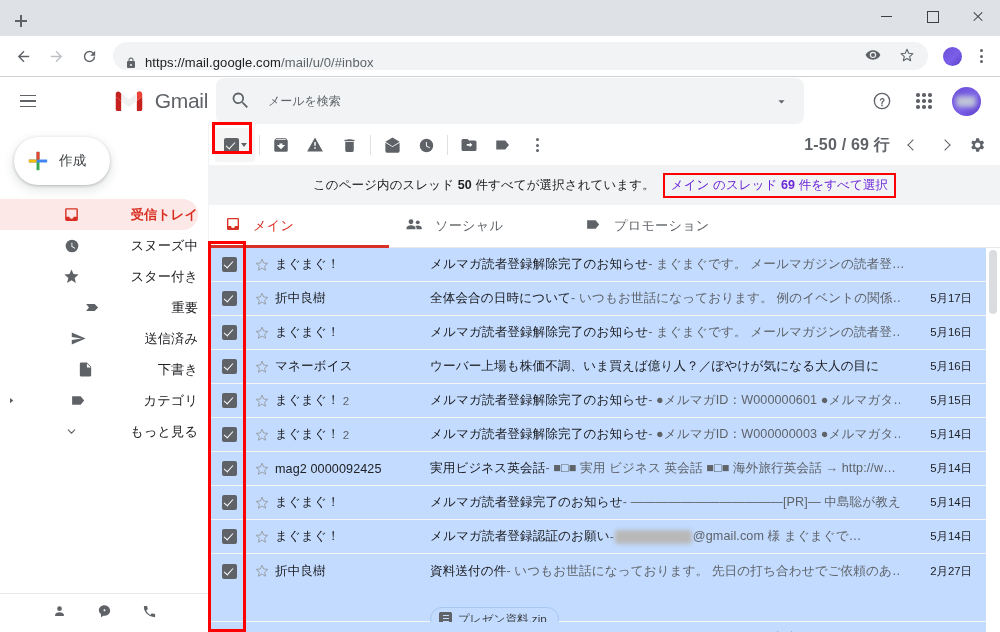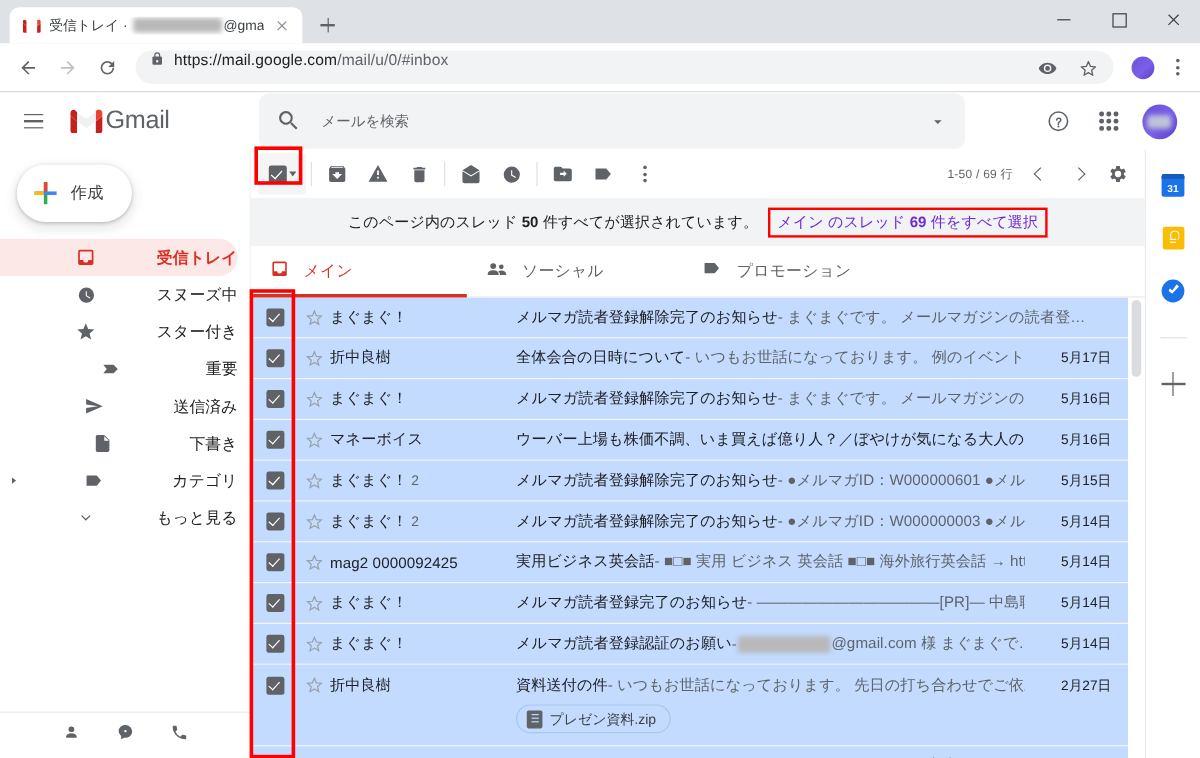--- a/index.html
+++ b/index.html
@@ -61,41 +61,41 @@
   .winbtn .cl::before{transform:rotate(45deg);}
   .winbtn .cl::after{transform:rotate(-45deg);}
 
   .chrome-toolbar{
     height:40px;background:#fff;display:flex;align-items:center;
     padding:0 8px;gap:3px;flex:0 0 40px;border-bottom:1px solid #cfd2d4;
   }
   .navbtn{width:30px;height:30px;display:flex;align-items:center;justify-content:center;border-radius:50%;}
   .omnibox{
     flex:1;height:28px;background:#f1f3f4;border-radius:14px;
-    display:flex;align-items:flex-start;padding:0 6px 0 12px;margin:0 6px;gap:8px;
+    display:flex;align-items:flex-end;padding:0 6px 0 12px;margin:0 6px;gap:8px;
   }
   .omni-url{font-size:13px;color:#202124;white-space:nowrap;flex:1;letter-spacing:.1px;}
   .omni-url .dim{color:#5f6368;}
   .omni-icons{display:flex;align-items:center;gap:4px;}
   .profile-pill{
     width:19px;height:19px;border-radius:50%;
     background:linear-gradient(135deg,#6b4fd8 0%,#7b5fe8 55%,#5b3fc8 100%);
   }
   .kebab{width:22px;height:22px;display:flex;flex-direction:column;align-items:center;justify-content:center;gap:2.4px;}
   .kebab i{width:3px;height:3px;border-radius:50%;background:#5f6368;display:block;}
 
   
   .gm-header{
     height:48px;flex:0 0 48px;display:flex;align-items:center;
     background:#fff;padding:0 8px 0 4px;
   }
   .hamburger{width:48px;height:48px;display:flex;flex-direction:column;
     align-items:center;justify-content:center;gap:4px;}
   .hamburger i{width:16px;height:1.6px;background:#5f6368;display:block;}
-  .gm-logo{display:flex;align-items:center;gap:2px;width:150px;padding-left:6px;}
+  .gm-logo{display:flex;align-items:center;gap:12px;width:150px;padding-left:6px;justify-content:flex-end;}
   .gm-mark{width:28px;height:21px;position:relative;}
   .gm-name{font-size:21px;color:#5f6368;letter-spacing:-.3px;font-weight:400;}
   .searchbar{
     width:568px;height:46px;background:#f1f3f4;border-radius:8px;
     display:flex;align-items:center;padding:0 6px 0 14px;margin-left:8px;
   }
   .search-ic{width:22px;height:22px;margin-right:14px;flex:0 0 22px;}
   .search-input{
     flex:1;border:none;background:transparent;outline:none;
     font-size:12px;color:#202124;font-family:inherit;
@@ -155,21 +155,21 @@
   }
   .cb::after{
     content:"";position:absolute;left:4.4px;top:2.1px;width:4px;height:8px;
     border:solid #fff;border-width:0 1.8px 1.8px 0;transform:rotate(42deg);
   }
   .tri-down{width:0;height:0;border-left:3.4px solid transparent;border-right:3.4px solid transparent;
     border-top:4px solid #5f6368;}
   .tb-ic{width:34px;height:34px;display:flex;align-items:center;justify-content:center;border-radius:50%;}
   .tb-div{width:1px;height:20px;background:#e0e0e0;margin:0 4px;}
   .tb-right{margin-left:auto;display:flex;align-items:center;gap:2px;}
-  .pagecount{font-size:10px;color:#5f6368;letter-spacing:.2px;margin-right:6px;white-space:nowrap;}
+  .pagecount{font-size:16px;color:#5f6368;letter-spacing:.2px;margin-right:6px;white-space:nowrap;font-weight:bold;}
   .arrowbtn{width:30px;height:30px;display:flex;align-items:center;justify-content:center;}
   .chev{width:7px;height:7px;border:solid #5f6368;border-width:1.6px 1.6px 0 0;display:block;}
   .chev.l{transform:rotate(-135deg);}
   .chev.r{transform:rotate(45deg);}
 
   .selbanner{
     height:40px;flex:0 0 40px;background:#f1f3f4;display:flex;align-items:center;
     justify-content:center;gap:6px;position:relative;
   }
   .selbanner .txt{font-size:12.5px;color:#202124;letter-spacing:.1px;}
@@ -221,21 +221,21 @@
     flex:1;min-width:0;font-size:12.6px;color:#202124;white-space:nowrap;
     overflow:hidden;text-overflow:ellipsis;padding-right:14px;height:34px;
     display:flex;align-items:center;letter-spacing:.1px;
   }
   .r-subject .snip{color:#5f6368;}
   .r-date{
     width:86px;flex:0 0 86px;text-align:right;padding-right:14px;box-sizing:border-box;
     font-size:11.4px;color:#202124;height:34px;display:flex;align-items:center;
     justify-content:flex-end;white-space:nowrap;
   }
-  .attach-line{position:absolute;left:221px;top:32px;height:26px;display:flex;align-items:center;}
+  .attach-line{position:absolute;left:221px;top:52px;height:26px;display:flex;align-items:center;}
   .attach-chip{
     height:22px;border:1px solid #a8c7f0;border-radius:12px;display:flex;align-items:center;
     gap:6px;padding:0 11px 0 8px;background:#c2dbff;
   }
   .attach-chip .nm{font-size:11.6px;color:#3c4043;}
   .zipico{width:13px;height:15px;background:#5f6368;border-radius:1.5px;position:relative;flex:0 0 13px;}
   .zipico::before{
     content:"";position:absolute;left:3.5px;top:3px;width:6px;height:1.4px;background:#c2dbff;
     box-shadow:0 3px 0 #c2dbff,0 6px 0 #c2dbff;
   }
@@ -278,33 +278,20 @@
     content:"";position:absolute;left:5.5px;top:4.4px;width:9px;height:9px;
     background:#fff;clip-path:polygon(78% 0,100% 20%,36% 88%,0 58%,18% 40%,38% 58%);
   }
 </style>
 </head>
 <body>
 
 <div class="app">
 
   <div class="chrome-tabstrip">
-    <div class="tab">
-      <span class="tab-favicon">
-        <svg width="15" height="12" viewBox="0 0 24 19">
-          <path d="M1.6 18h3.3V9.1L0 5.2v11.2C0 17.3.7 18 1.6 18z" fill="#c5221f"></path>
-          <path d="M19.1 18h3.3c.9 0 1.6-.7 1.6-1.6V5.2l-4.9 3.9V18z" fill="#c5221f"></path>
-          <path d="M19.1 2.1v7L24 5.2V2.9c0-2.2-2.5-3.4-4.2-2.1l-.7.5z" fill="#ea4335"></path>
-          <path d="M4.9 9.1v-7L12 7.4l7.1-5.3v7L12 14.4 4.9 9.1z" fill="#fff"></path>
-          <path d="M0 2.9v2.3l4.9 3.9v-7l-.7-.5C2.5-.5 0 .7 0 2.9z" fill="#c5221f"></path>
-        </svg>
-      </span>
-      <span class="tab-title"><span>受信トレイ · </span><span class="tab-blur">xxxxxxxxxxxxx</span><span>@gma</span></span>
-      <span class="tab-close"></span>
-    </div>
     <div class="newtab"></div>
     <div class="winbtns">
       <div class="winbtn">
           <span class="mn"></span>
         </div>
       <div class="winbtn">
           <span class="mx"></span>
         </div>
       <div class="winbtn"><span class="cl"></span></div>
     </div>
@@ -872,33 +859,18 @@
             <span class="r-date">2018/12/10</span>
           </div>
 
         </div>
         <div class="scrollcol">
           <div class="scrollthumb"></div>
         </div>
       </div>
     </div>
 
-    <div class="rail">
-      <span class="rail-ic">
-        <span class="cal-ic">
-            <span>31</span>
-          </span>
-      </span>
-      <span class="rail-ic">
-          <span class="keep-ic"></span>
-        </span>
-      <span class="rail-ic">
-          <span class="tasks-ic"></span>
-        </span>
-      <span class="rail-sep"></span>
-      <span class="rail-plus"></span>
-    </div>
   </div>
 
   <div class="annot-tb" style="left:212px;top:122px;width:40px;height:32px;"></div>
   <div class="annot-col" style="left:208px;top:241px;width:38px;height:391px;"></div>
 
 </div>
 
 </body></html>

